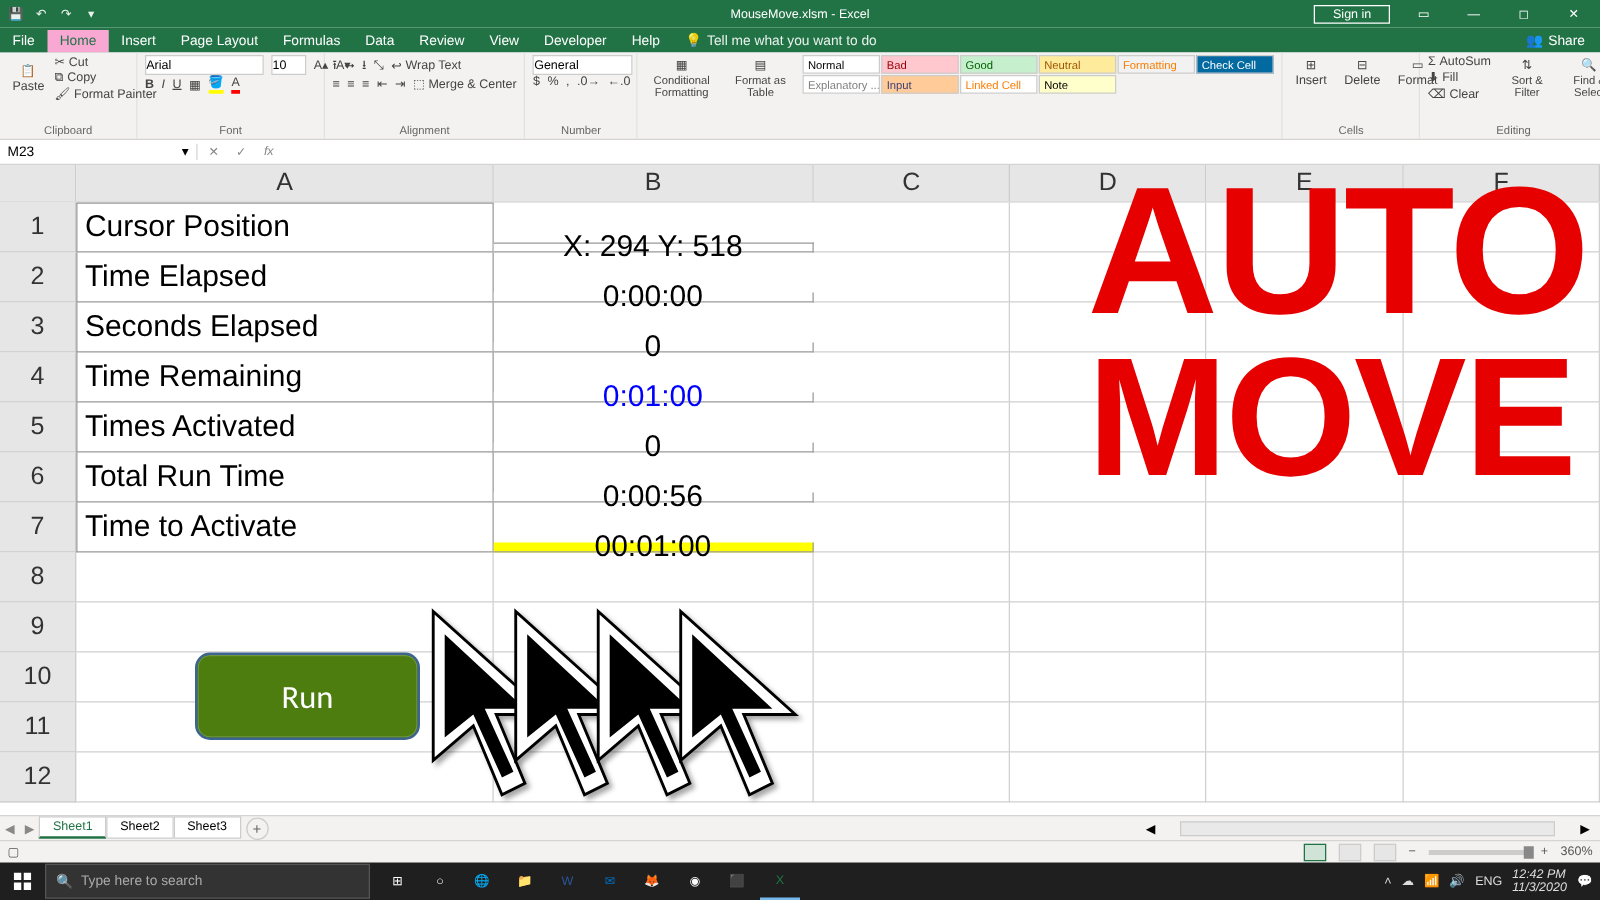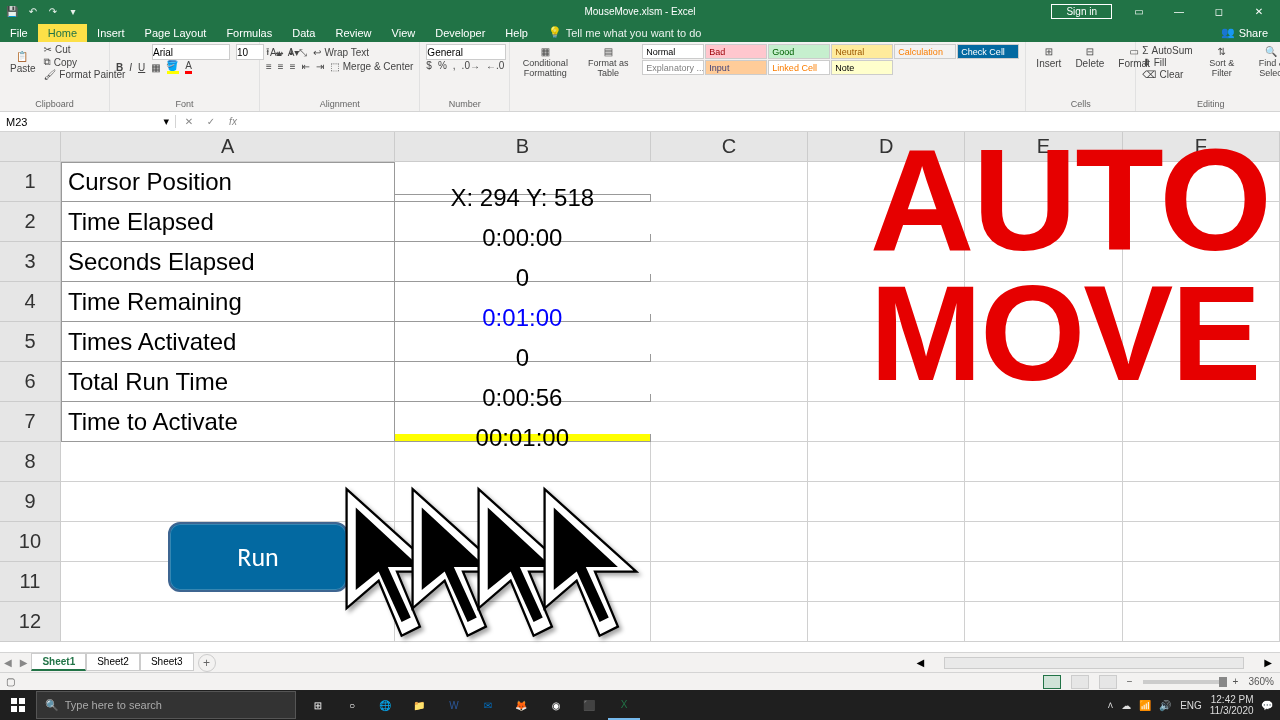--- a/index.html
+++ b/index.html
@@ -11,91 +11,91 @@
 .titlebar .qaticon { width: 14px; height: 14px; display: flex; align-items: center; justify-content: center; opacity: .9; }
 .titlebar .docname { position: absolute; left: 50%; transform: translateX(-50%); }
 .titlebar .right { margin-left: auto; display: flex; gap: 2px; align-items: center; padding-right: 2px; }
 .titlebar .signin { border: 1px solid #fff; padding: 1px 14px; font-size: 10px; margin-right: 6px; }
 .titlebar .winbtn { width: 38px; height: 22px; display: flex; align-items: center; justify-content: center; }
 
 
 .tabs { background: #217346; height: 20px; display: flex; align-items: flex-end; font-size: 11px; color: #fff; }
 .tabs .filetab { background: #217346; padding: 3px 10px; }
 .tabs .tab { padding: 3px 10px; cursor: pointer; }
-.tabs .tab.active { background: #fde047; color: #217346; }
+.tabs .tab.active { background: #f9a8d4; color: #217346; }
 .tabs .tellme { display: flex; align-items: center; gap: 4px; padding: 3px 10px; opacity: .9; }
 .tabs .share { margin-left: auto; padding: 3px 12px; display:flex; gap:4px; align-items:center; }
 
 
 .ribbon { background: #f3f2f1; border-bottom: 1px solid #d4d4d4; height: 70px; display: flex; font-size: 10px; color: #444; align-items: stretch; }
 .ribgroup { border-right: 1px solid #e1e1e1; padding: 2px 6px 1px; display: flex; flex-direction: column; justify-content: space-between; }
 .ribgroup .glabel { text-align: center; font-size: 9px; color: #666; margin-top: auto; padding-bottom:1px;}
 .ribrow { display: flex; gap: 6px; align-items: center; }
 .riblabel { display: flex; gap: 3px; align-items: center; font-size: 10px; white-space: nowrap; }
 .stylecells { display: grid; grid-template-columns: repeat(6, 62px); gap: 1px; }
 .stylecell { border: 1px solid #ccc; padding: 2px 3px; font-size: 9px; height: 15px; overflow:hidden; white-space:nowrap; }
 .bigbtn { display:flex; flex-direction:column; align-items:center; gap:1px; padding:2px 4px; font-size:10px;}
 
 
 .namebox-row { display: flex; align-items: center; height: 20px; border-bottom: 1px solid #d4d4d4; font-size: 11px; background:#fff; }
-.namebox { width: 176px; border-right: 1px solid #d4d4d4; padding: 0 6px; display:flex; align-items:flex-end; justify-content:space-between;}
+.namebox { width: 158px; border-right: 1px solid #d4d4d4; padding: 0 6px; display:flex; align-items:flex-end; justify-content:space-between;}
 .fxarea { display: flex; align-items:center; gap:8px; padding:0 6px; flex:1;}
 .fxbtn { color:#888; font-size:10px; width:14px; text-align:center;}
 
 
 .gridwrap { flex: 1; display: flex; flex-direction: column; background: #fff; overflow: hidden; position: relative; }
 .colheaders { display: flex; height: 30px; border-bottom: 1px solid #ccc; }
 .rowh-spacer { width: 62px; border-right: 1px solid #ccc; background: #e6e6e6; }
 .colh { background: #e6e6e6; border-right: 1px solid #ccc; display:flex; align-items:center; justify-content:center; font-size: 20px; color:#333; }
 .grid { position: relative; flex: 1; }
 .row { display: flex; height: 40px; }
 .rowh { width: 62px; background:#e6e6e6; border-right:1px solid #ccc; border-bottom:1px solid #ccc; display:flex; align-items:center; justify-content:center; font-size:20px; color:#333;}
 .cell { border-right: 1px solid #d0d0d0; border-bottom: 1px solid #d0d0d0; display:flex; align-items:center; font-size: 24px; font-family: Arial; padding: 0 6px; color:#000;}
 .cell.databorder { border-right: 1px solid #999; border-bottom: 1px solid #999; }
 .cell.center { justify-content:center;margin-top:32px; }
 
 
-.runbtn { position:absolute; left:168px; top:390px; width:180px; height:70px; background:#0369a1; border:2px solid #3e6591; border-radius:12px; display:flex; align-items:center; justify-content:center; color:#fff; font-size:26px; font-family:Calibri, Arial; box-shadow: inset 0 0 0 1px rgba(255,255,255,.2);}
+.runbtn { position:absolute; left:156px; top:390px; width:180px; height:70px; background:#4d7c0f; border:2px solid #3e6591; border-radius:12px; display:flex; align-items:center; justify-content:center; color:#fff; font-size:26px; font-family:Calibri, Arial; box-shadow: inset 0 0 0 1px rgba(255,255,255,.2);}
 
 
 .overlay { position:absolute; right:10px; top:0; font-family: Arial; font-weight:900; color:#e60000; line-height:0.95; pointer-events:none; letter-spacing:-2px;}
 .overlay .line1 { font-size:145px; }
 .overlay .line2 { font-size:135px; }
 .overlay .line3 { font-size:145px; letter-spacing:-6px;}
 
 
 .cursors { position:absolute; left:342px; top:350px; display:flex; pointer-events:none;}
 .cursors svg { filter: drop-shadow(3px 3px 2px rgba(0,0,0,.35)); margin-right:-44px;}
 
 
 .sheettabs { height: 20px; border-top: 1px solid #d4d4d4; display:flex; align-items:center; font-size:10px; background:#f3f2f1;}
 .sheettabs .nav { padding:0 4px; color:#888;}
 .sheettab { padding: 2px 10px; border:1px solid #ccc; background:#fff; margin-top:-1px;}
-.sheettab.active { border-bottom:2px solid #217346; font-weight:700; color:#217346;}
+.sheettab.active { border-bottom:2px solid #217346; font-weight:400; color:#217346;}
 .sheetadd { width:18px; height:18px; border:1px solid #ccc; border-radius:50%; display:flex; align-items:center; justify-content:center; margin-left:4px; font-size:12px; color:#666;}
 .sheettabs .scroll { margin-left:auto; display:flex; align-items:center; padding:0 8px; gap:20px;}
 .sheettabs .scrolltrack { width:300px; height:12px; background:#e9e9e9; border:1px solid #ccc;}
 
 
 .statusbar { height: 18px; background:#f3f2f1; border-top:1px solid #d4d4d4; display:flex; align-items:center; font-size:10px; color:#555; padding:0 6px;}
 .statusbar .right { margin-left:auto; display:flex; gap:10px; align-items:center;}
 .viewbtn { width:18px; height:14px; background:#e6e6e6; border:1px solid #ccc;}
 .viewbtn.active{ background:#cfe3d7; border-color:#217346;}
 .zoomtrack { width:80px; height:4px; background:#ccc; position:relative;}
 .zoomtrack .thumb{position:absolute; right:-4px; top:-3px; width:8px; height:10px; background:#888;}
 
 
 .taskbar { height: 30px; background:#1f1f1f; display:flex; align-items:center; color:#fff; font-size:10px;}
 .taskbar .start { width:36px; height:30px; display:flex; align-items:center; justify-content:center;}
 .taskbar .search { display:flex; align-items:center; gap:6px; background:#333; height:28px; width:260px; padding:0 8px; color:#aaa; font-size:11px; border:1px solid #555;}
 .taskbar .icons { display:flex; gap:2px; margin-left:6px;}
 .taskbar .ticon { width:32px; height:30px; display:flex; align-items:center; justify-content:center;}
 .taskbar .ticon.active { border-bottom:2px solid #76b9ed;}
 .taskbar .tray { margin-left:auto; display:flex; align-items:center; gap:8px; padding:0 6px; font-size:10px; color:#ddd;}
-.tray .clock { text-align:right; line-height:1.1;}
+.tray .clock { text-align:left; line-height:1.1;font-style:italic;}
 
 select, input { font-family: inherit; font-size: 10px; border:1px solid #ccc; background:#fff; height:16px;}
 </style>
 </head>
 <body>
 
 <div class="titlebar">
   <div class="qat">
     <span class="qaticon">💾</span>
     <span class="qaticon">↶</span>
@@ -155,21 +155,21 @@
             <span>🖌</span>
             <span>Format Painter</span>
           </div>
       </div>
     </div>
     <div class="glabel">Clipboard</div>
   </div>
 
   <div class="ribgroup" style="width:150px">
     <div class="ribrow">
-      <input style="width: 78px; margin-left: 36px;" value="Arial">
+      <input style="width: 95px;" value="Arial">
       <input style="width: 28px;" value="10">
       <span>A▴</span>
       <span>A▾</span>
     </div>
     <div class="ribrow">
       <b>B</b>
       <i>I</i>
       <u>U</u>
       <span>▦</span>
       <span style="border-bottom:3px solid #ffff00">🪣</span>
@@ -225,21 +225,21 @@
         </div>
       <div class="bigbtn">
           <span>▤</span>
           <span style="font-size:9px;width:44px;text-align:center">Format as Table</span>
         </div>
       <div class="stylecells" id="stylecells">
           <div class="stylecell" style="background: rgb(255, 255, 255); color: rgb(0, 0, 0);">Normal</div>
           <div class="stylecell" style="background: rgb(255, 199, 206); color: rgb(156, 0, 6);">Bad</div>
           <div class="stylecell" style="background: rgb(198, 239, 206); color: rgb(0, 97, 0);">Good</div>
           <div class="stylecell" style="background: rgb(255, 235, 156); color: rgb(156, 87, 0);">Neutral</div>
-          <div class="stylecell" style="background: rgb(242, 242, 242); color: rgb(250, 125, 0);">Calculation</div>
+          <div class="stylecell" style="background: rgb(242, 242, 242); color: rgb(250, 125, 0);">Formatting</div>
           <div class="stylecell" style="background: #0369a1; color: rgb(255, 255, 255);">Check Cell</div>
           <div class="stylecell" style="background: rgb(255, 255, 255); color: rgb(127, 127, 127);">Explanatory ...</div>
           <div class="stylecell" style="background: rgb(255, 204, 153); color: rgb(63, 63, 118);">Input</div>
           <div class="stylecell" style="background: rgb(255, 255, 255); color: rgb(250, 125, 0);">Linked Cell</div>
           <div class="stylecell" style="background: rgb(255, 255, 204); color: rgb(0, 0, 0);">Note</div>
         </div>
     </div>
   </div>
 
   <div class="ribgroup" style="width:110px">

